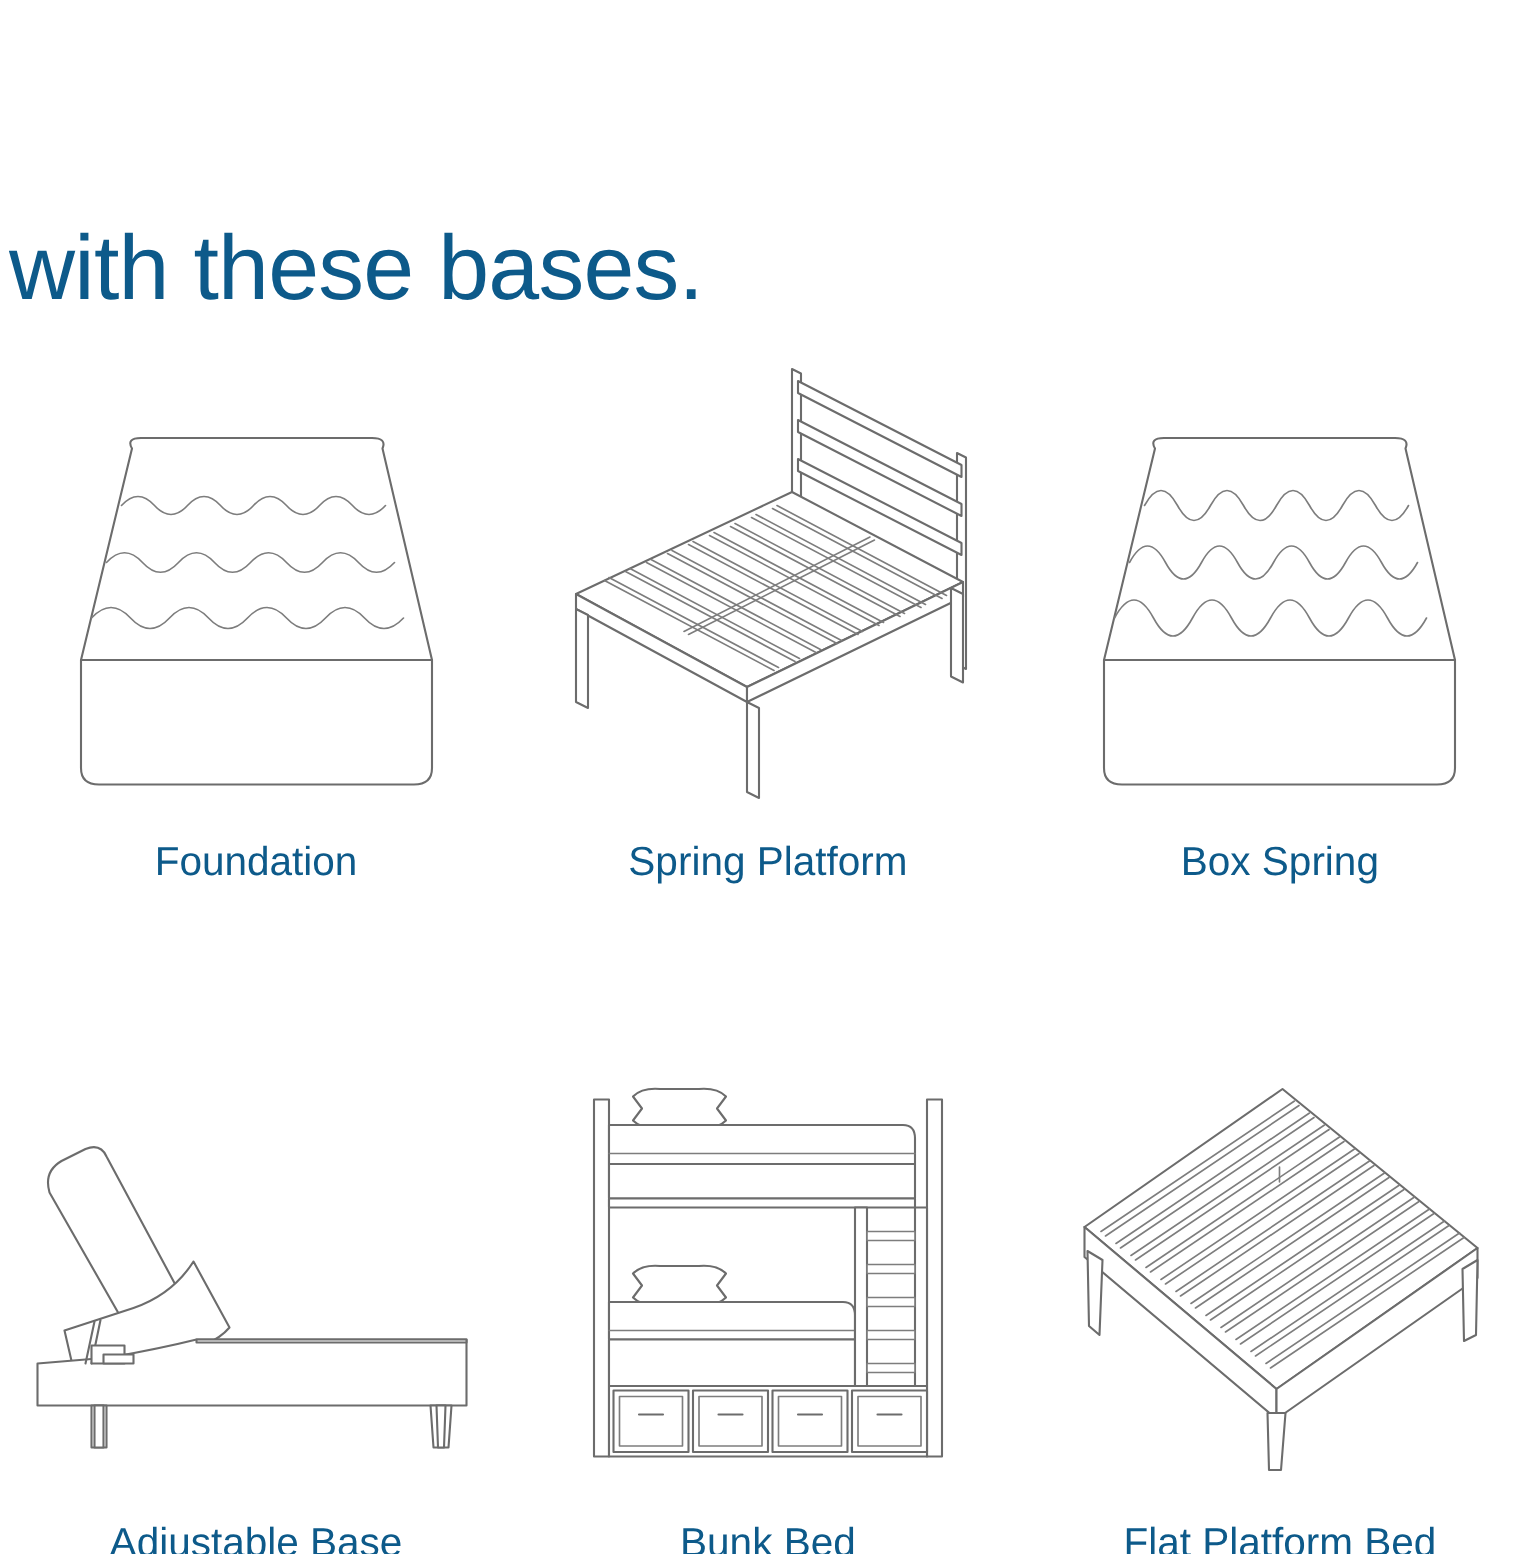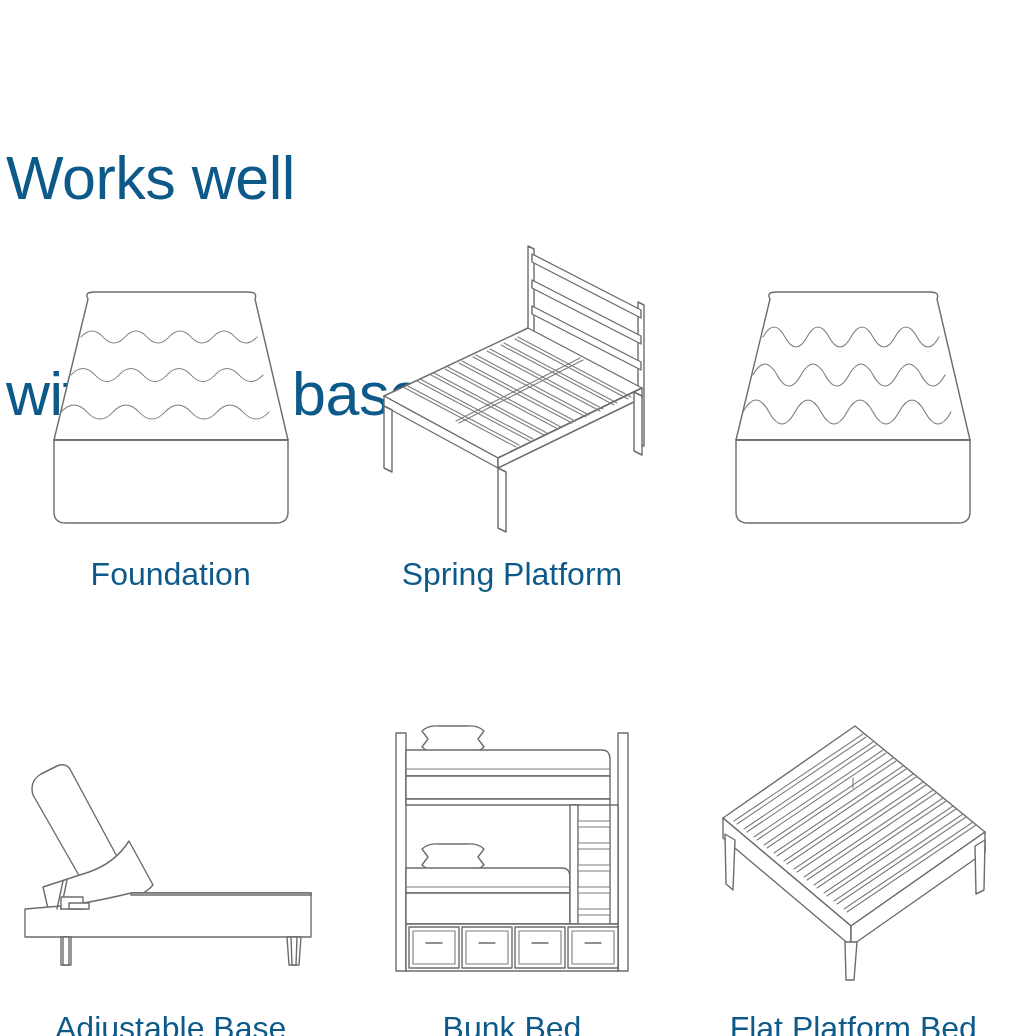--- a/index.html
+++ b/index.html
@@ -87,33 +87,32 @@
   .fillwhite-thin {
     fill: #ffffff;
     stroke: #7d7d7d;
     stroke-width: 1.1;
     stroke-linejoin: round;
     stroke-linecap: round;
   }
 
   .caption {
     margin-top: 22px;
-    font-size: 32px;
+    font-size: 27px;
     line-height: 34px;
     color: #0d5a8a;
     text-align: center;
     white-space: nowrap;
   }
   .row-2 .caption { margin-top: 28px; }
 </style>
 </head>
 <body>
 
 <div class="headline">
-  <span class="hl-line">Works well</span>
   <span class="hl-line">with these bases.</span>
 </div>
 
 <div class="grid">
 
   <div class="row row-1">
 
     <div class="cell">
       <div class="art">
         <svg width="290" height="245" viewBox="0 0 290 245">
@@ -187,20 +186,21 @@
       <div class="art">
         <svg width="290" height="245" viewBox="0 0 290 245">
           <path class="fillwhite" d="M62 9 Q58 2 68 2 L222 2 Q232 2 229 9 L262 150 L28 150 Z"></path>
           <path class="stroke-thin" d="M55 47 q11 -20 22 0 t22 0 t22 0 t22 0 t22 0 t22 0 t22 0 t22 0"></path>
           <path class="stroke-thin" d="M45 85 q12 -22 24 0 t24 0 t24 0 t24 0 t24 0 t24 0 t24 0 t24 0"></path>
           <path class="stroke-thin" d="M35 122 q13 -24 26 0 t26 0 t26 0 t26 0 t26 0 t26 0 t26 0 t26 0"></path>
           <path class="fillwhite" d="M28 150 L262 150 L262 222 Q262 233 250 233 L40 233 Q28 233 28 222 Z"></path>
           <line class="stroke" x1="28" y1="150" x2="262" y2="150"></line>
         </svg>
       </div>
+      <div class="caption">Box Spring</div>
     </div>
   </div>
 
   <div class="row row-2">
 
     <div class="cell">
       <div class="art">
         <svg width="320" height="250" viewBox="0 0 320 250">
 
           <path class="fillwhite" d="M22 62 Q18 48 30 41 L46 33 Q56 29 60 38 L132 172 Q136 182 126 186 L110 194 Q99 198 94 188 Z"></path>

